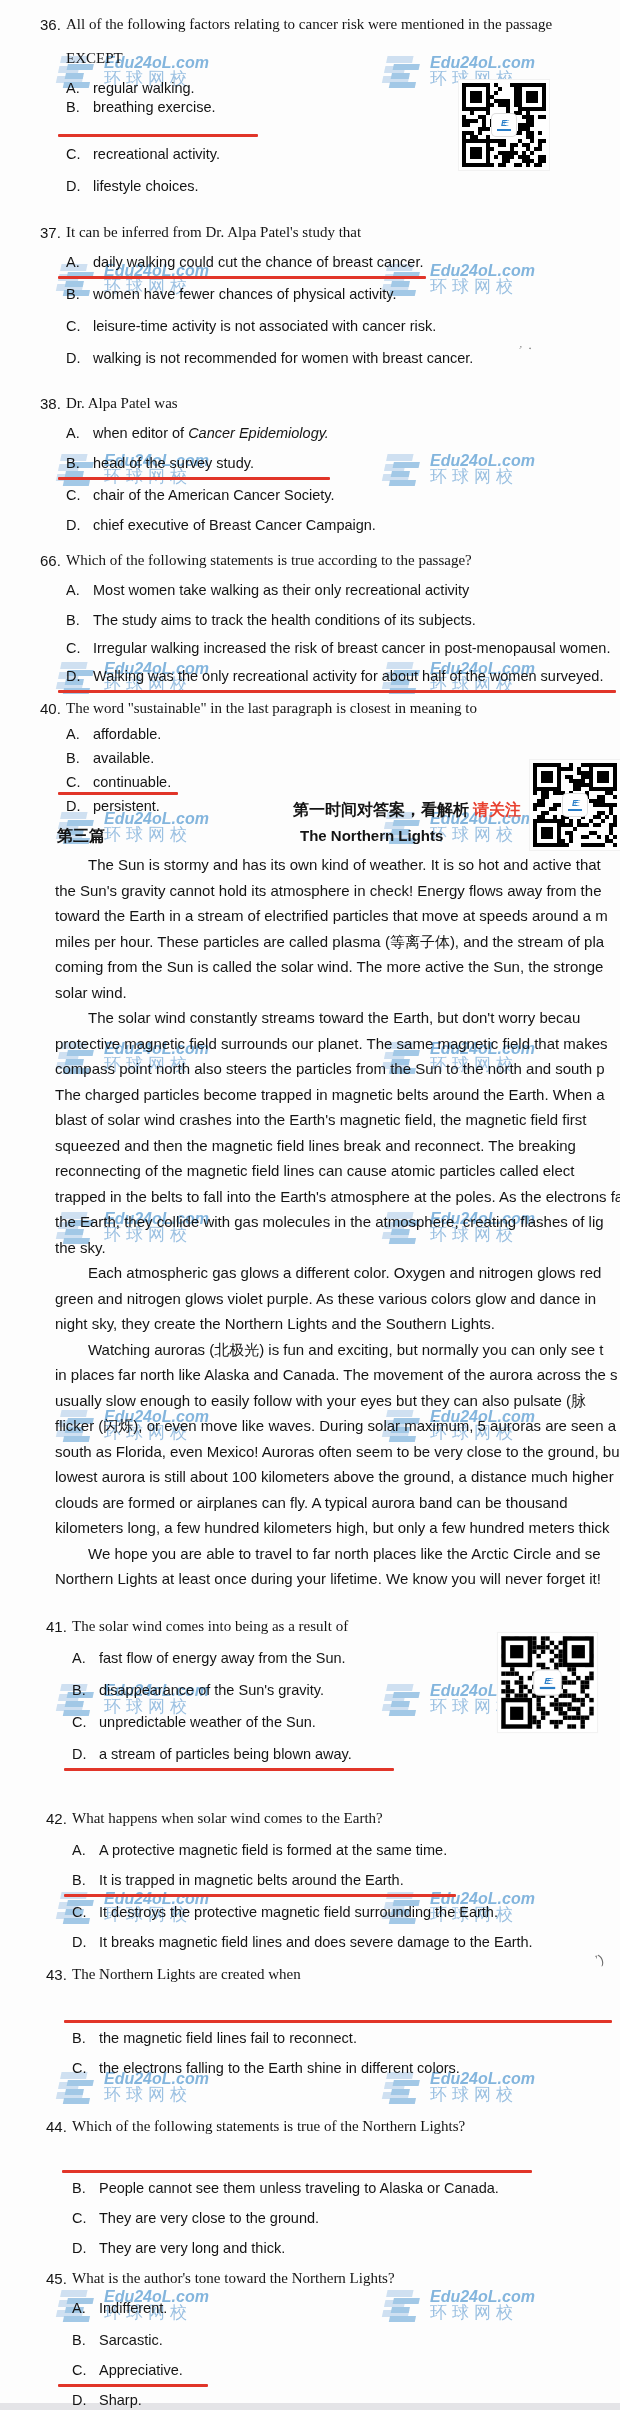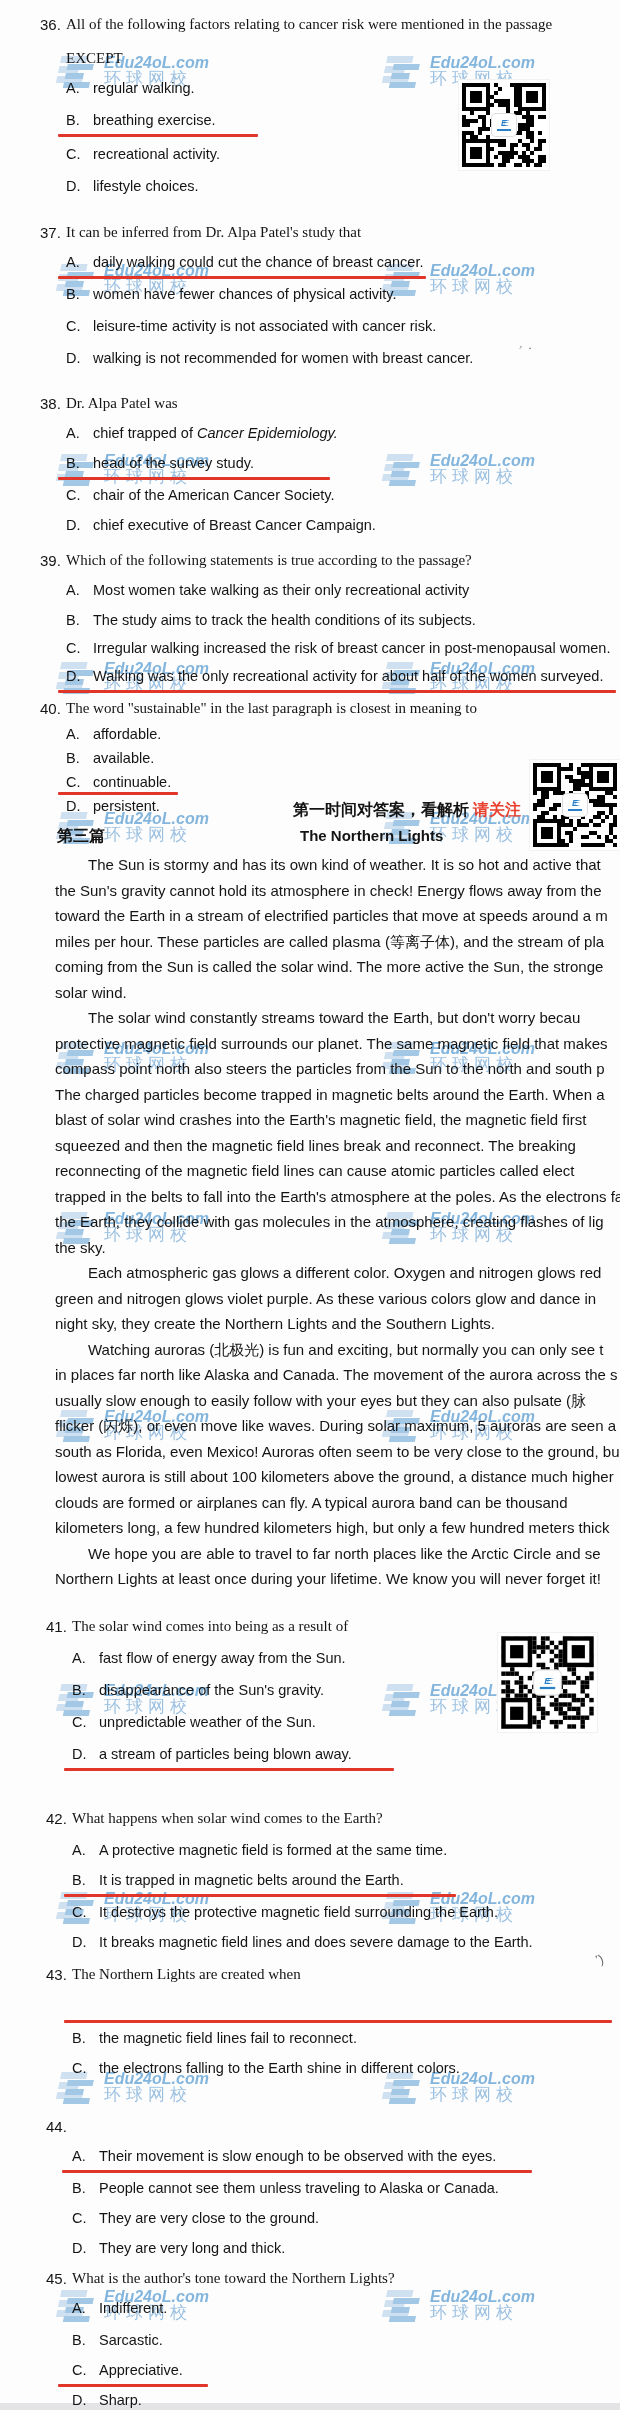--- a/index.html
+++ b/index.html
@@ -51,43 +51,43 @@
 </head>
 <body>
 
 <div class="page">
   <div class="scan-edge"></div>
 
   <div class="qnum" style="top:16px;left:40px">36.</div>
   <div class="qstem" style="top:16px;left:66px">All of the following factors relating to cancer risk were mentioned in the passage</div>
   <div class="qstem" style="top:50px;left:66px">EXCEPT</div>
   <div class="opt" style="top:80px;left:66px"><span class="olet">A.</span><span>regular walking.</span></div>
-  <div class="opt" style="top:112px;left:66px"><span class="olet">B.</span><span>breathing exercise.</span></div>
+  <div class="opt" style="top:99px;left:66px"><span class="olet">B.</span><span>breathing exercise.</span></div>
   <div class="redline" style="top:134px;left:58px;width:200px"></div>
   <div class="opt" style="top:146px;left:66px"><span class="olet">C.</span><span>recreational activity.</span></div>
   <div class="opt" style="top:178px;left:66px"><span class="olet">D.</span><span>lifestyle choices.</span></div>
 
   <div class="qnum" style="top:224px;left:40px">37.</div>
   <div class="qstem" style="top:224px;left:66px">It can be inferred from Dr. Alpa Patel's study that</div>
   <div class="opt" style="top:254px;left:66px"><span class="olet">A.</span><span>daily walking could cut the chance of breast cancer.</span></div>
   <div class="redline" style="top:276px;left:58px;width:368px"></div>
   <div class="opt" style="top:286px;left:66px"><span class="olet">B.</span><span>women have fewer chances of physical activity.</span></div>
   <div class="opt" style="top:318px;left:66px"><span class="olet">C.</span><span>leisure-time activity is not associated with cancer risk.</span></div>
   <div class="opt" style="top:350px;left:66px"><span class="olet">D.</span><span>walking is not recommended for women with breast cancer.</span></div>
   <span class="smudge" style="top:336px;left:516px;transform:rotate(28deg)">﹐·</span>
 
   <div class="qnum" style="top:395px;left:40px">38.</div>
   <div class="qstem" style="top:395px;left:66px">Dr. Alpa Patel was</div>
-  <div class="opt" style="top:425px;left:66px"><span class="olet">A.</span><span>chief trapped of </span><span class="ital">Cancer Epidemiology.</span></div>
+  <div class="opt" style="top:425px;left:66px"><span class="olet">A.</span><span>when editor of </span><span class="ital">Cancer Epidemiology.</span></div>
   <div class="opt" style="top:455px;left:66px"><span class="olet">B.</span><span>head of the survey study.</span></div>
   <div class="redline" style="top:477px;left:58px;width:272px"></div>
   <div class="opt" style="top:487px;left:66px"><span class="olet">C.</span><span>chair of the American Cancer Society.</span></div>
   <div class="opt" style="top:517px;left:66px"><span class="olet">D.</span><span>chief executive of Breast Cancer Campaign.</span></div>
 
-  <div class="qnum" style="top:520px;left:40px;top:552px">39.</div>
+  <div class="qnum" style="top:520px;left:40px;top:552px">66.</div>
   <div class="qstem" style="top:552px;left:66px">Which of the following statements is true according to the passage?</div>
   <div class="opt" style="top:582px;left:66px"><span class="olet">A.</span><span>Most women take walking as their only recreational activity</span></div>
   <div class="opt" style="top:612px;left:66px"><span class="olet">B.</span><span>The study aims to track the health conditions of its subjects.</span></div>
   <div class="opt" style="top:668px;left:66px"><span class="olet">D.</span><span>Walking was the only recreational activity for about half of the women surveyed.</span></div>
   <div class="opt" style="top:640px;left:66px"><span class="olet">C.</span><span>Irregular walking increased the risk of breast cancer in post-menopausal women.</span></div>
   <div class="redline" style="top:690px;left:58px;width:558px"></div>
 
   <div class="qnum" style="top:700px;left:40px">40.</div>
   <div class="qstem" style="top:700px;left:66px">The word "sustainable" in the last paragraph is closest in meaning to</div>
   <div class="opt" style="top:726px;left:66px"><span class="olet">A.</span><span>affordable.</span></div>
@@ -151,21 +151,21 @@
   <div class="opt" style="top:1934px;left:72px"><span class="olet">D.</span><span>It breaks magnetic field lines and does severe damage to the Earth.</span></div>
 
   <div class="qnum" style="top:1966px;left:46px">43.</div>
   <div class="qstem" style="top:1966px;left:72px">The Northern Lights are created when</div>
   <span class="smudge" style="top:1952px;left:596px;transform:rotate(-20deg)">ʼ)</span>
   <div class="redline" style="top:2020px;left:64px;width:548px"></div>
   <div class="opt" style="top:2030px;left:72px"><span class="olet">B.</span><span>the magnetic field lines fail to reconnect.</span></div>
   <div class="opt" style="top:2060px;left:72px"><span class="olet">C.</span><span>the electrons falling to the Earth shine in different colors.</span></div>
 
   <div class="qnum" style="top:2118px;left:46px">44.</div>
-  <div class="opt" style="top:2148px;left:72px"><span class="olet">A.</span><span>Their movement is slow enough to be observed with the eyes.</span></div>
+  <div class="qstem" style="top:2118px;left:72px">Which of the following statements is true of the Northern Lights?</div>
   <div class="redline" style="top:2170px;left:62px;width:470px"></div>
   <div class="opt" style="top:2180px;left:72px"><span class="olet">B.</span><span>People cannot see them unless traveling to Alaska or Canada.</span></div>
   <div class="opt" style="top:2210px;left:72px"><span class="olet">C.</span><span>They are very close to the ground.</span></div>
   <div class="opt" style="top:2240px;left:72px"><span class="olet">D.</span><span>They are very long and thick.</span></div>
 
   <div class="qnum" style="top:2270px;left:46px">45.</div>
   <div class="qstem" style="top:2270px;left:72px">What is the author's tone toward the Northern Lights?</div>
   <div class="opt" style="top:2300px;left:72px"><span class="olet">A.</span><span>Indifferent.</span></div>
   <div class="opt" style="top:2332px;left:72px"><span class="olet">B.</span><span>Sarcastic.</span></div>
   <div class="opt" style="top:2362px;left:72px"><span class="olet">C.</span><span>Appreciative.</span></div>

